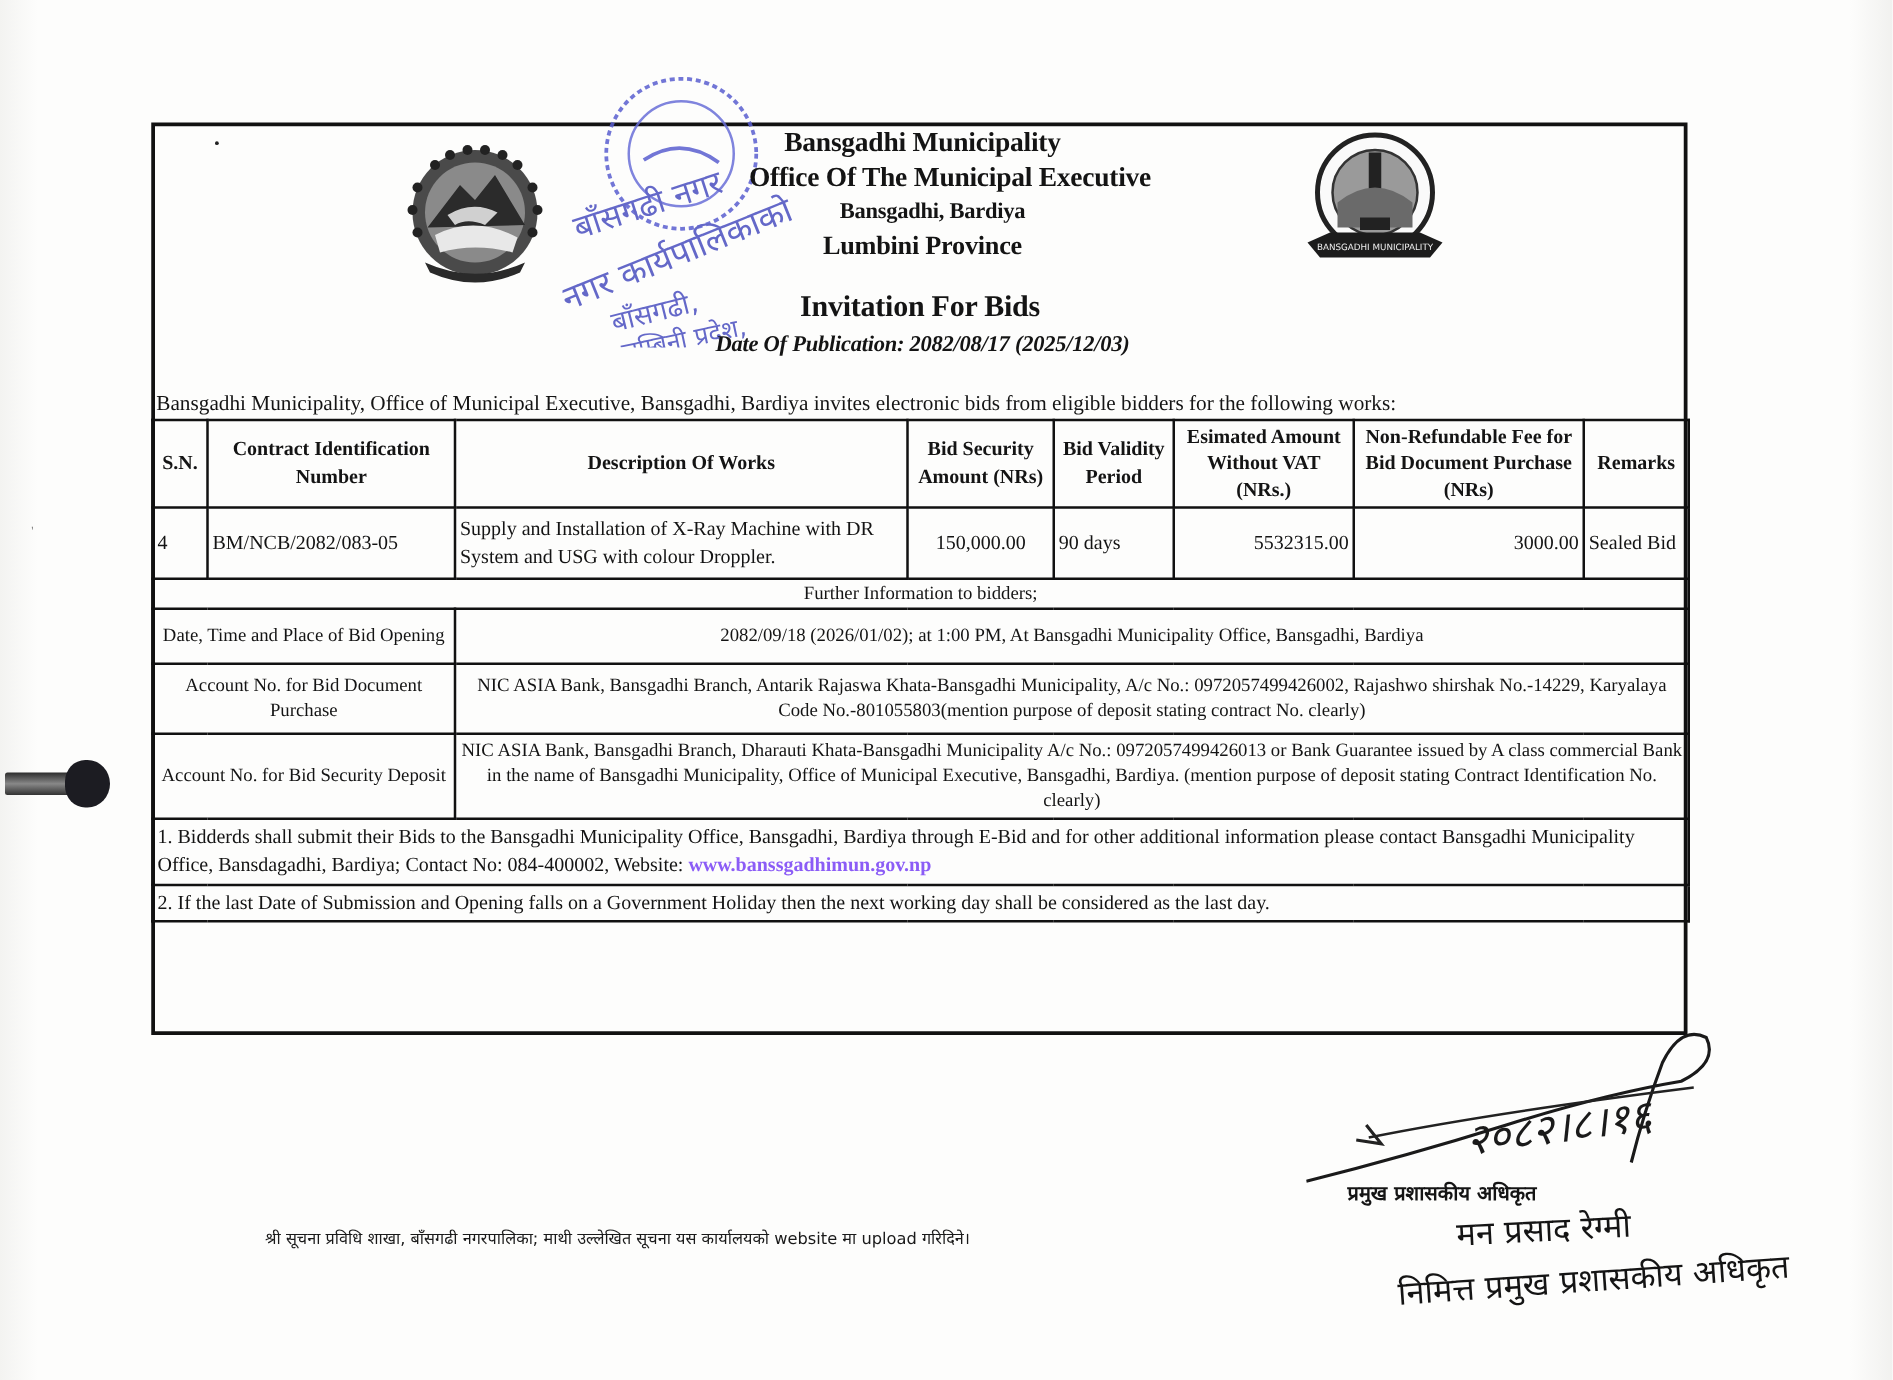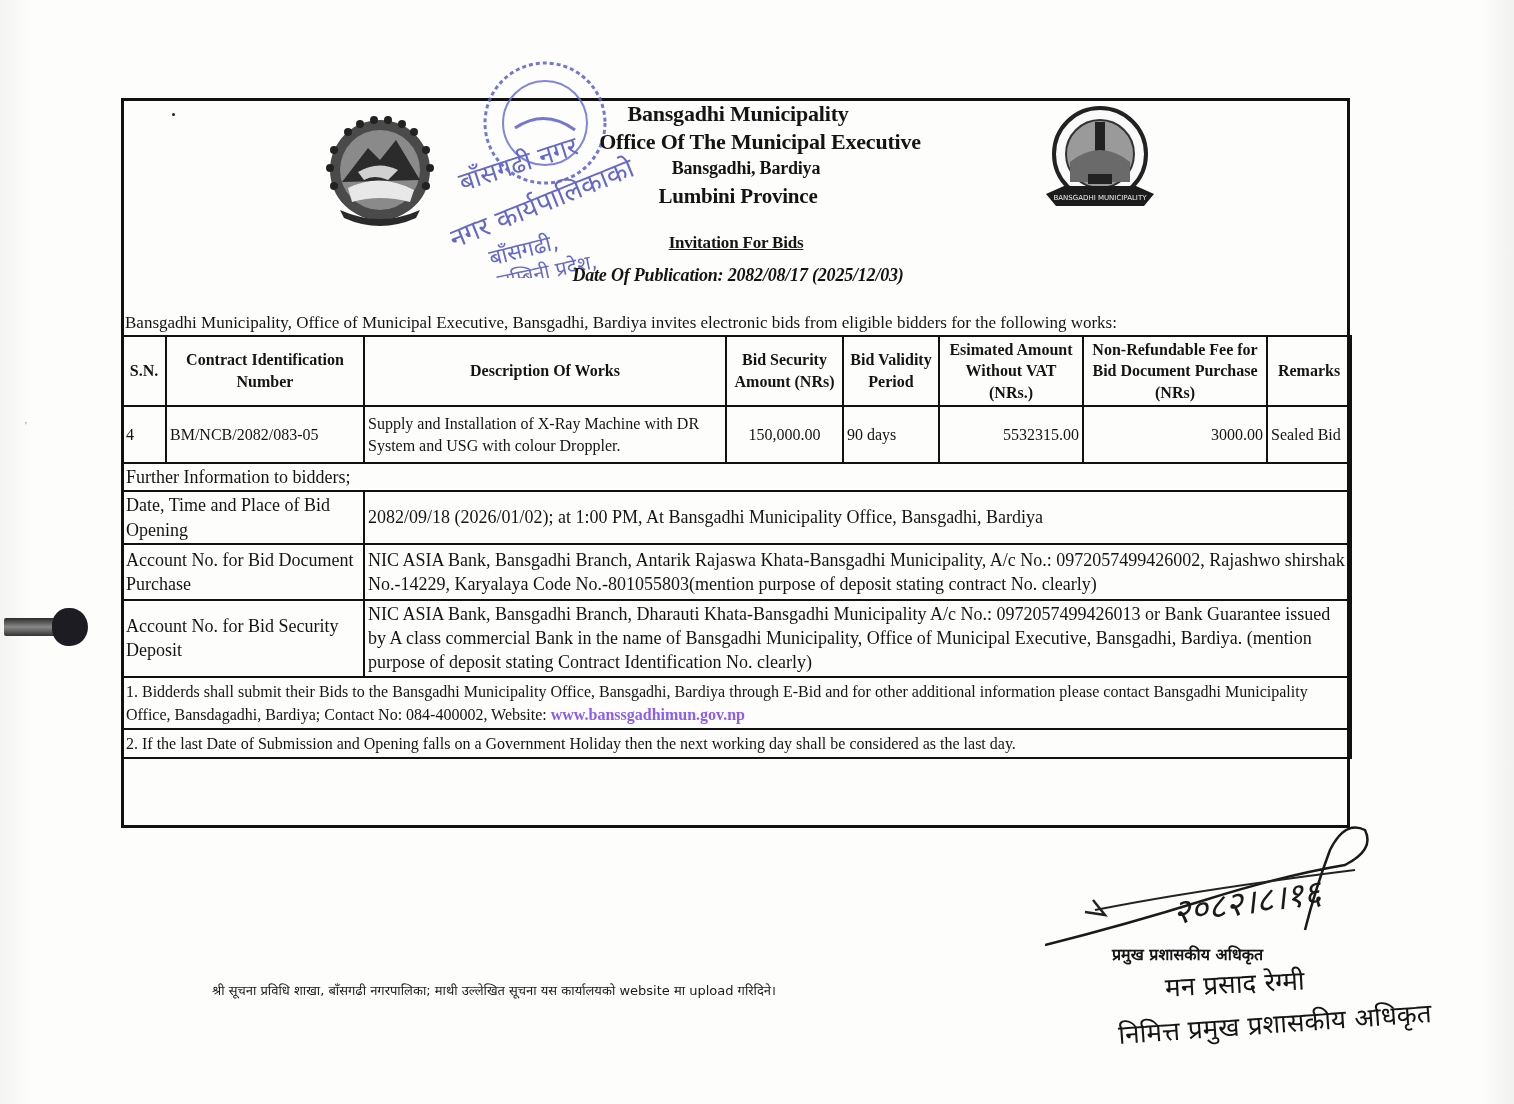--- a/index.html
+++ b/index.html
@@ -22,41 +22,41 @@
 
   
   .emblem-left { position: absolute; left: 318px; top: 110px; width: 124px; height: 120px; }
   .emblem-right { position: absolute; left: 1040px; top: 102px; width: 120px; height: 120px; }
   .stamp { position: absolute; left: 450px; top: 58px; width: 220px; height: 220px; opacity: .85; }
   .hdr { position: absolute; left: 500px; width: 520px; text-align: center; font-weight: bold; letter-spacing: -0.2px; }
   .h1 { top: 101px; font-size: 22px; left: 478px; }
   .h2 { top: 129px; font-size: 22px; left: 500px; }
   .h3 { top: 158px; font-size: 18px; left: 486px; }
   .h4 { top: 184px; font-size: 21px; left: 478px; }
-  .h5 { top: 233px; font-size: 17px; left: 476px; text-decoration: underline; }
+  .h5 { top: 233px; font-size: 24px; left: 476px; }
   .h6 { top: 265px; font-size: 18px; left: 478px; font-style: italic; }
 
   .intro { position: absolute; left: 125px; top: 313px; font-size: 17px; white-space: nowrap; }
 
   
   table.tbl { position: absolute; left: 121px; top: 335px; width: 1229px; border-collapse: collapse; table-layout: fixed; font-size: 16px; }
   .tbl td, .tbl th { border: 2px solid #111; padding: 1px 3px; vertical-align: middle; line-height: 1.35; }
   .tbl th { font-weight: bold; text-align: center; font-size: 16px; }
   .tbl .hdr-row th { height: 66px; }
   .tbl .data-row td { height: 53px; }
   .c-left { text-align: left; }
   .c-right { text-align: center; }
   .c-center { text-align: right; }
-  .info td { font-size: 18px; line-height: 1.35; }
+  .info td { font-size: 15px; line-height: 1.35; text-align: center; }
   .note td { font-size: 16px; line-height: 1.45; padding: 2px 3px; }
   a.link { color: #8b5cf6; font-weight: bold; }
 
   .footer-note { position: absolute; left: 212px; top: 981px; font-family: "DejaVu Sans", sans-serif; font-size: 13px; white-space: nowrap; color: #1a1a1a; }
   .sig { position: absolute; left: 1045px; top: 820px; width: 420px; height: 240px; }
-  .sig-title { position: absolute; left: 1112px; top: 943px; font-family: "DejaVu Sans", sans-serif; font-weight: bold; font-size: 16px; }
+  .sig-title { position: absolute; left: 1078px; top: 943px; font-family: "DejaVu Sans", sans-serif; font-weight: bold; font-size: 16px; }
   .sig-name { position: absolute; left: 1165px; top: 965px; font-family: "DejaVu Sans", sans-serif; font-size: 26px; transform: rotate(-3deg); }
   .sig-desig { position: absolute; left: 1118px; top: 1005px; font-family: "DejaVu Sans", sans-serif; font-size: 26px; transform: rotate(-4deg); }
   .sig-date { position: absolute; left: 1172px; top: 878px; font-family: "DejaVu Sans", sans-serif; font-size: 34px; font-style: italic; transform: rotate(-8deg); color: #1a1a1a; }
 </style>
 </head>
 <body>
 
 <div class="page-edge"></div>
 <div class="tick-mark">'</div>
 <div class="clip">

